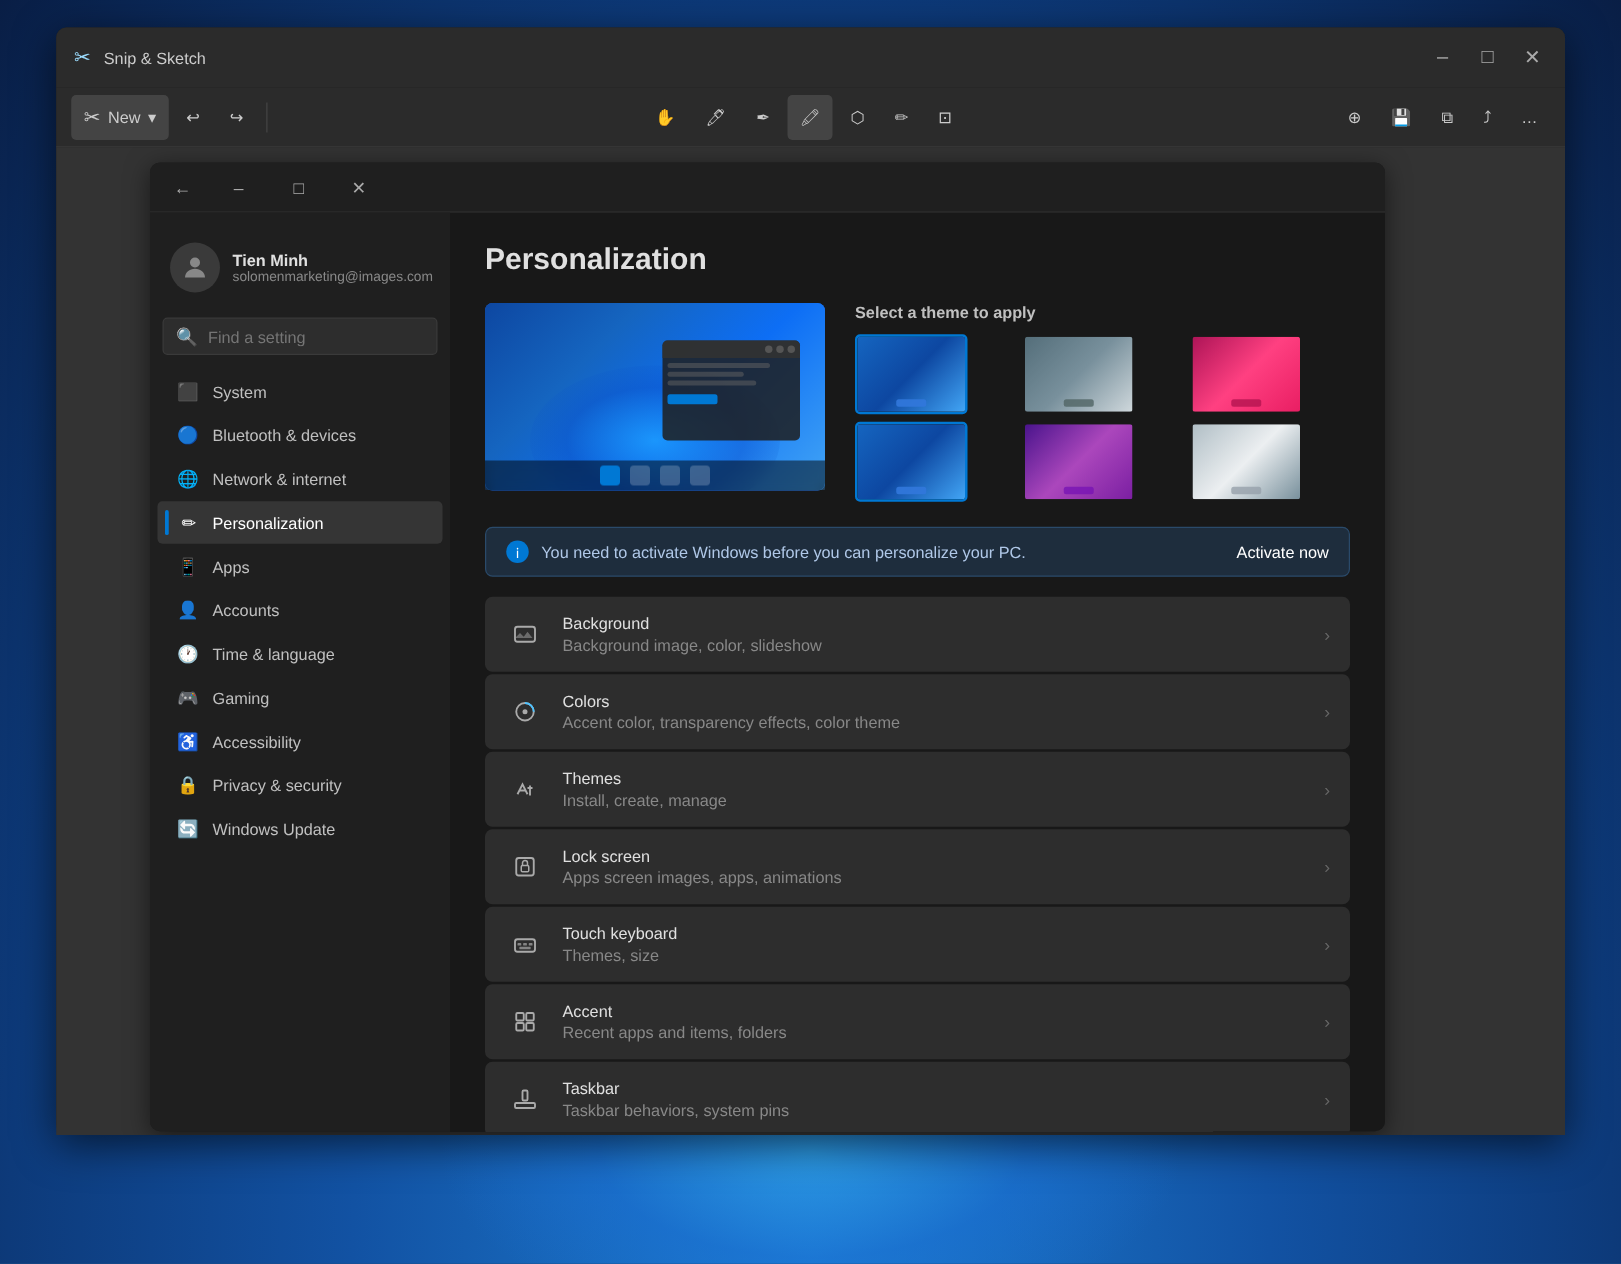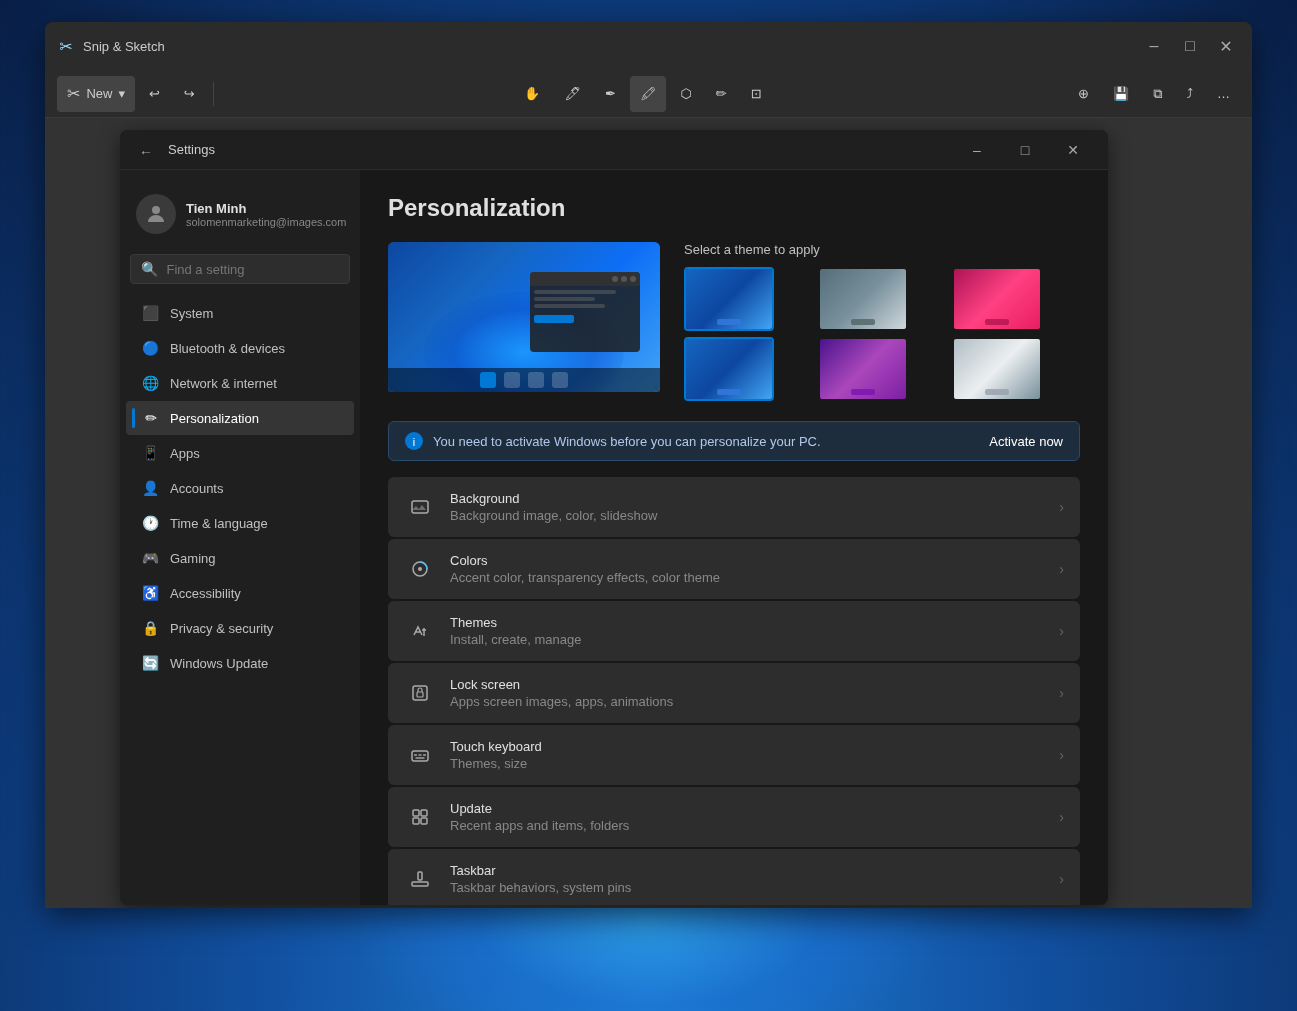--- a/index.html
+++ b/index.html
@@ -366,20 +366,21 @@
     .tw-btn {
       height: 8px;
       width: 40px;
       background: #0078d4;
       border-radius: 2px;
       margin-top: 4px;
     }
 
     .theme-grid-right {
       flex: 1;
+      font-weight: bold;
     }
     .theme-select-label {
       color: #c0c0c0;
       font-size: 13px;
       margin-bottom: 10px;
     }
     .theme-grid {
       display: grid;
       grid-template-columns: repeat(3, 1fr);
       gap: 6px;
@@ -572,21 +573,20 @@
   </div>
 
   <div class="snip-content">
 
     <div class="settings-window">
 
       <div class="settings-titlebar">
         <div class="settings-back">
           <span>←</span>
         </div>
-        <span class="settings-title-text">Settings</span>
         <div class="settings-win-btns">
           <div class="settings-win-btn">–</div>
           <div class="settings-win-btn">□</div>
           <div class="settings-win-btn close">✕</div>
         </div>
       </div>
 
       <div class="settings-body">
 
         <div class="settings-sidebar">
@@ -804,21 +804,21 @@
             <div class="settings-item">
               <div class="settings-item-icon">
                 <svg width="20" height="20" viewBox="0 0 20 20" fill="none">
                   <rect x="3" y="3" width="6" height="6" rx="1" stroke="#aaa" stroke-width="1.5" fill="none"></rect>
                   <rect x="11" y="3" width="6" height="6" rx="1" stroke="#aaa" stroke-width="1.5" fill="none"></rect>
                   <rect x="3" y="11" width="6" height="6" rx="1" stroke="#aaa" stroke-width="1.5" fill="none"></rect>
                   <rect x="11" y="11" width="6" height="6" rx="1" stroke="#aaa" stroke-width="1.5" fill="none"></rect>
                 </svg>
               </div>
               <div class="settings-item-text">
-                <div class="settings-item-title">Update</div>
+                <div class="settings-item-title">Accent</div>
                 <div class="settings-item-desc">Recent apps and items, folders</div>
               </div>
               <span class="settings-item-chevron">›</span>
             </div>
 
             <div class="settings-item">
               <div class="settings-item-icon">
                 <svg width="20" height="20" viewBox="0 0 20 20" fill="none">
                   <rect x="2" y="13" width="16" height="4" rx="1" stroke="#aaa" stroke-width="1.5" fill="none"></rect>
                   <rect x="8" y="3" width="4" height="8" rx="1" stroke="#aaa" stroke-width="1.5" fill="none"></rect>

